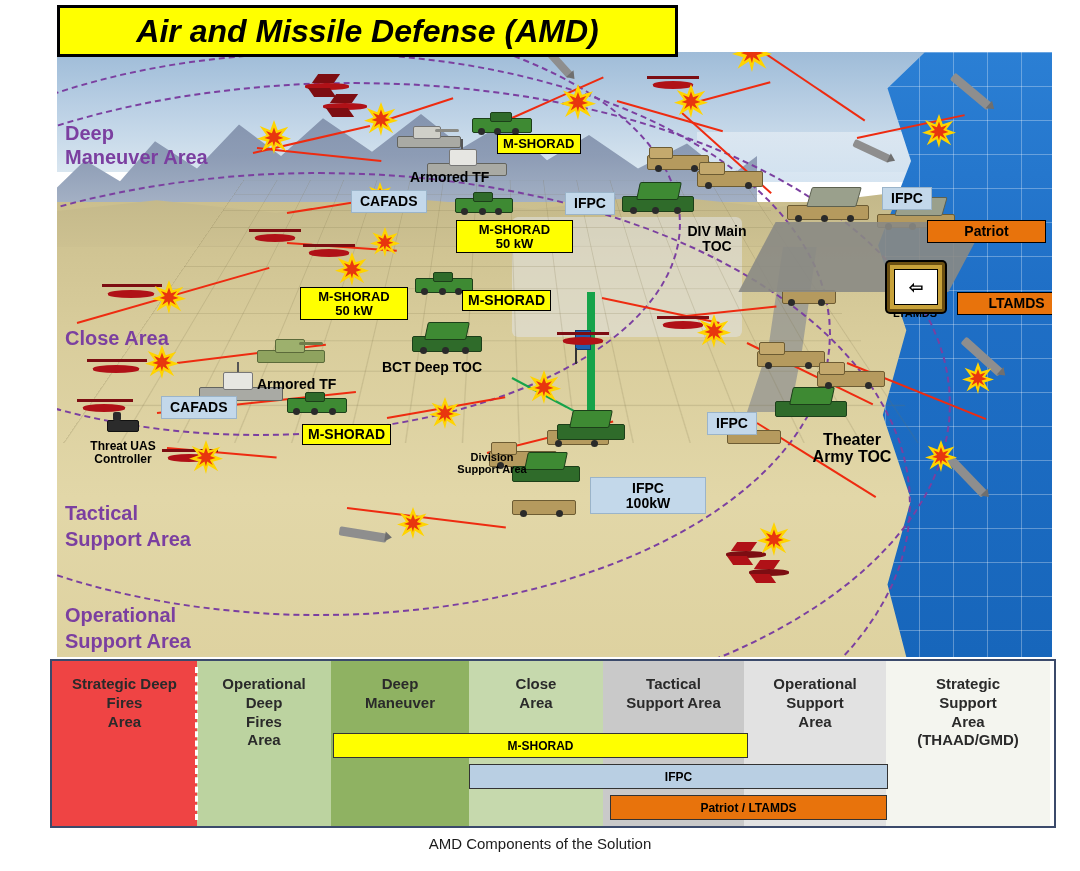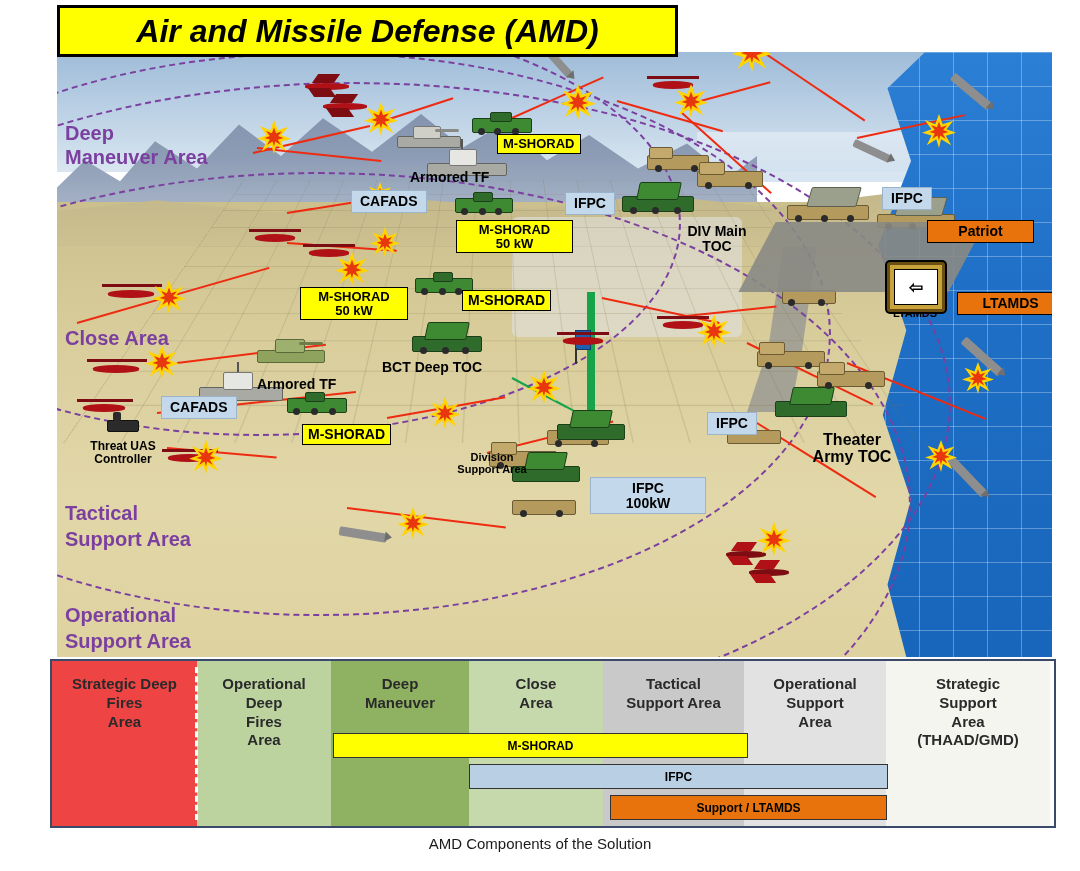--- a/index.html
+++ b/index.html
@@ -46,21 +46,21 @@
   .river{position:absolute;left:690px;top:195px;width:120px;height:165px;background:#9a9a93;
        clip-path:polygon(0% 100%,18% 60%,30% 0%,58% 0%,46% 62%,36% 100%);opacity:.85;}
 
   
   .arc{position:absolute;border:2px dashed #7b3fa0;border-radius:50%;background:transparent;}
 
   
   .chip{position:absolute;font-weight:bold;text-align:center;color:#000;line-height:1.05;z-index:25;}
   .chip.yellow{background:#ffff00;border:1px solid #000;padding:2px 5px;font-size:13px;}
   .chip.blue{background:#c3d8ea;border:1px solid #9bb4c9;padding:3px 8px;font-size:14px;}
-  .chip.orange{background:#e8730c;border:1px solid #000;padding:3px 10px;font-size:14px;color:#000;}
+  .chip.orange{background:#e8730c;border:1px solid #000;padding:3px 16px;font-size:14px;color:#000;}
   .chip.plain{background:transparent;font-size:14px;}
   .chip.area{font-size:20px;color:#7b3fa0;font-weight:bold;text-align:left;line-height:1.12;}
   .chip.small{font-size:11px;}
 
   
   .unit{position:absolute;z-index:18;}
   .veh-body{position:absolute;border-radius:2px;}
   .tan{background:#b59a5e;border:1px solid #6d5c33;}
   .tan2{background:#c4a96d;border:1px solid #6d5c33;}
   .grn{background:#2f6b2a;border:1px solid #1c3f19;}
@@ -522,18 +522,18 @@
           <span class="lbl">Strategic<br>Support<br>Area<br>(THAAD/GMD)</span>
         </div>
     </div>
     <div class="bar msh" style="left:281px;top:72px;width:413px;">
         <span>M-SHORAD</span>
       </div>
     <div class="bar ifpc" style="left:417px;top:103px;width:417px;">
         <span>IFPC</span>
       </div>
     <div class="bar pat" style="left:558px;top:134px;width:275px;">
-        <span>Support / LTAMDS</span>
+        <span>Patriot / LTAMDS</span>
       </div>
   </div>
 
   <div class="caption">AMD Components of the Solution</div>
 </div>
 
 </body></html>

